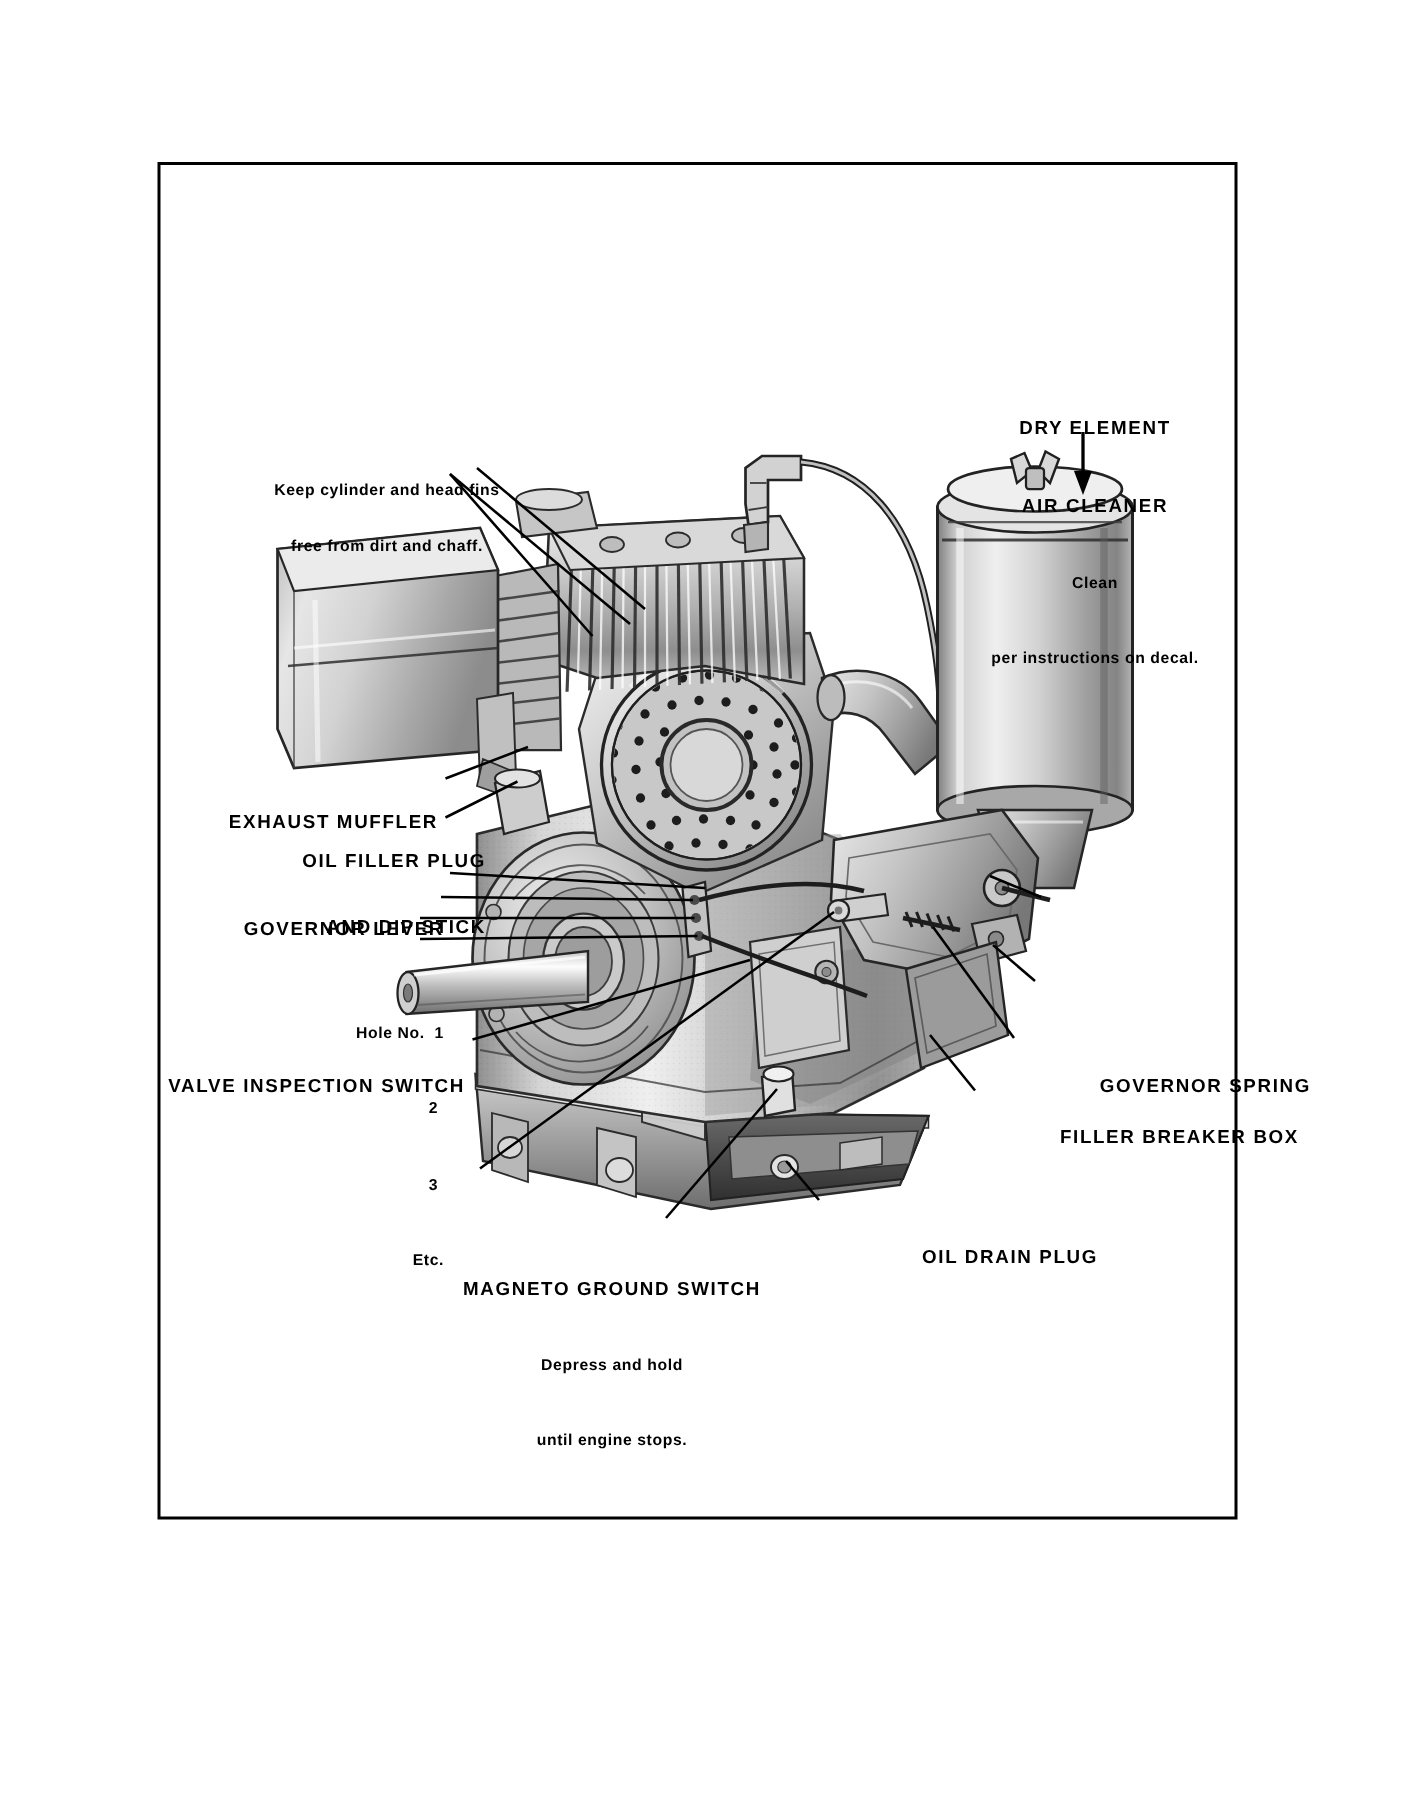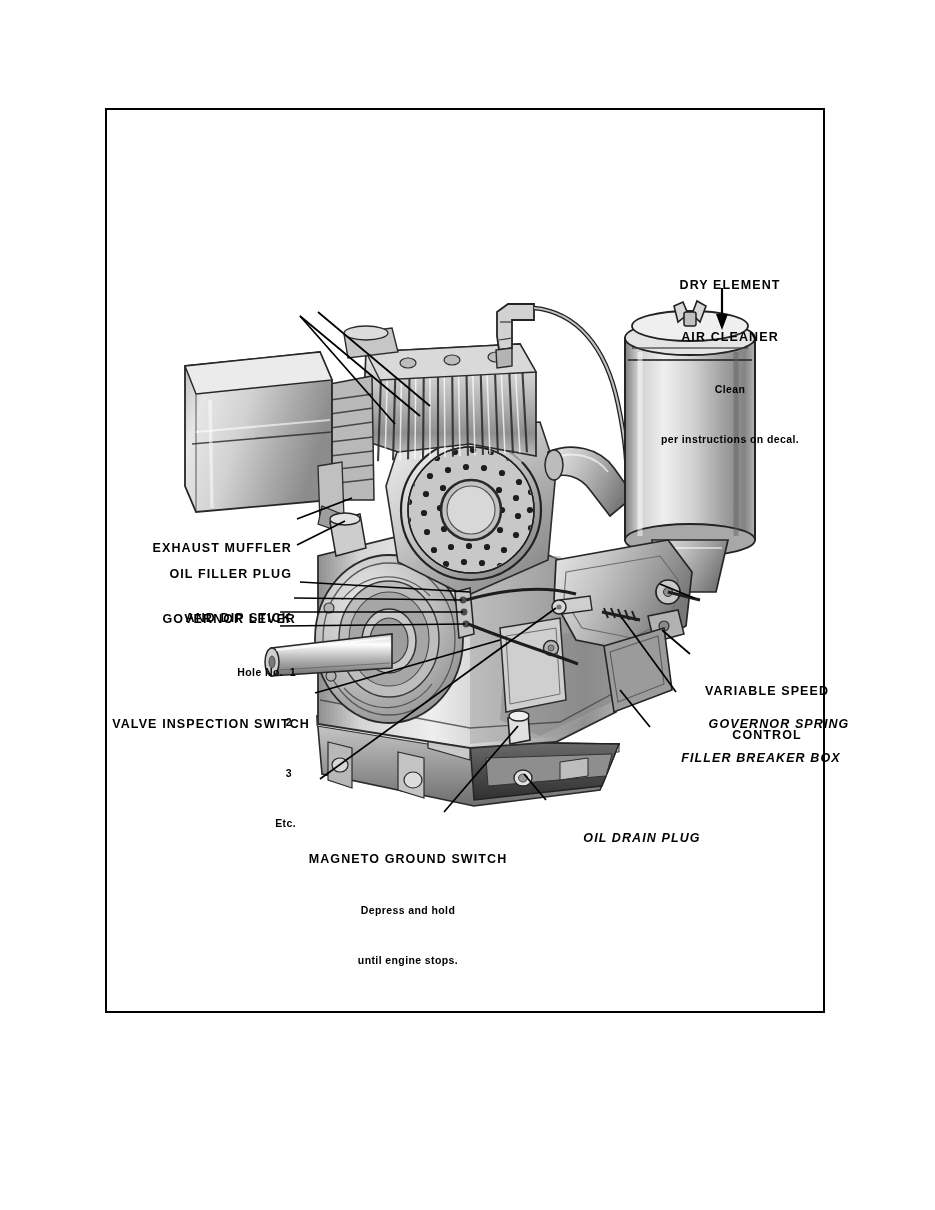--- a/index.html
+++ b/index.html
@@ -44,21 +44,21 @@
     font-size: 12.5px;
     letter-spacing: 1.1px;
   }
   .lbl-sub {
     font-weight: bold;
     font-size: 10.5px;
     letter-spacing: 0.4px;
   }
   .ta-c { text-align: center; }
   .ta-r { text-align: right; }
-  .ta-l { text-align: center; font-style: italic; }
+  .ta-l { text-align: right; }
 </style>
 </head>
 <body>
 
 <div id="page">
 
   <div id="frame"></div>
 
   <svg id="figure" viewBox="0 0 935 1210">
     <defs>
@@ -451,40 +451,44 @@
       <path d="M694 598 L660 584"></path>
 
       <path d="M690 654 L662 630"></path>
 
       <path d="M676 692 L622 618"></path>
 
       <path d="M650 727 L620 690"></path>
     </g>
   </svg>
 
+  <div class="label lbl-sub ta-c" style="left:158px; top:296px; width:200px;">
+    <div>Keep cylinder and head fins</div>
+    <div>free from dirt and chaff.</div>
+  </div>
 
   <div class="label lbl-head ta-r" style="left:108px; top:511px; width:184px;">
     <div>EXHAUST MUFFLER</div>
   </div>
 
   <div class="label ta-c" style="left:630px; top:240px; width:200px;">
     <div class="lbl-head">DRY ELEMENT</div>
     <div class="lbl-head">AIR CLEANER</div>
     <div class="lbl-sub">Clean</div>
     <div class="lbl-sub">per instructions on decal.</div>
   </div>
 
-  <div class="label lbl-head ta-r" style="left:108px; top:537px; width:184px;">
+  <div class="label lbl-head ta-r" style="left:108px; top:537px; width:184px;padding-left:32px;">
     <div>OIL FILLER PLUG</div>
     <div>AND DIP STICK</div>
   </div>
 
   <div class="label ta-r" style="left:108px; top:574px; width:188px;">
     <div class="lbl-head">GOVERNOR LEVER</div>
-    <div class="lbl-sub" style="margin-top:2px;padding-left:28px;">Hole No.  1</div>
+    <div class="lbl-sub" style="margin-top:19px;padding-left:28px;">Hole No.  1</div>
     <div class="lbl-sub" style="margin-right:4px;">2</div>
     <div class="lbl-sub" style="margin-right:4px;">3</div>
     <div class="lbl-sub" style="margin-right:0;">Etc.</div>
   </div>
 
   <div class="label lbl-head ta-r" style="left:94px; top:687px; width:216px;">
     <div>VALVE INSPECTION SWITCH</div>
   </div>
 
 
@@ -492,24 +496,20 @@
     <div>OIL DRAIN PLUG</div>
   </div>
 
   <div class="label ta-c" style="left:300px; top:814px; width:216px;">
     <div class="lbl-head">MAGNETO GROUND SWITCH</div>
     <div class="lbl-sub">Depress and hold</div>
     <div class="lbl-sub">until engine stops.</div>
   </div>
 
 
-  <div class="label lbl-head ta-c" style="left:692px; top:654px; width:150px;">
-    <div>VARIABLE SPEED</div>
-    <div>CONTROL</div>
-  </div>
 
   <div class="label lbl-head ta-l" style="left:684px; top:687px; width:190px;">
     <div>GOVERNOR SPRING</div>
   </div>
 
   <div class="label lbl-head ta-l" style="left:656px; top:721px; width:210px;">
     <div>FILLER BREAKER BOX</div>
   </div>
 
 </div>

